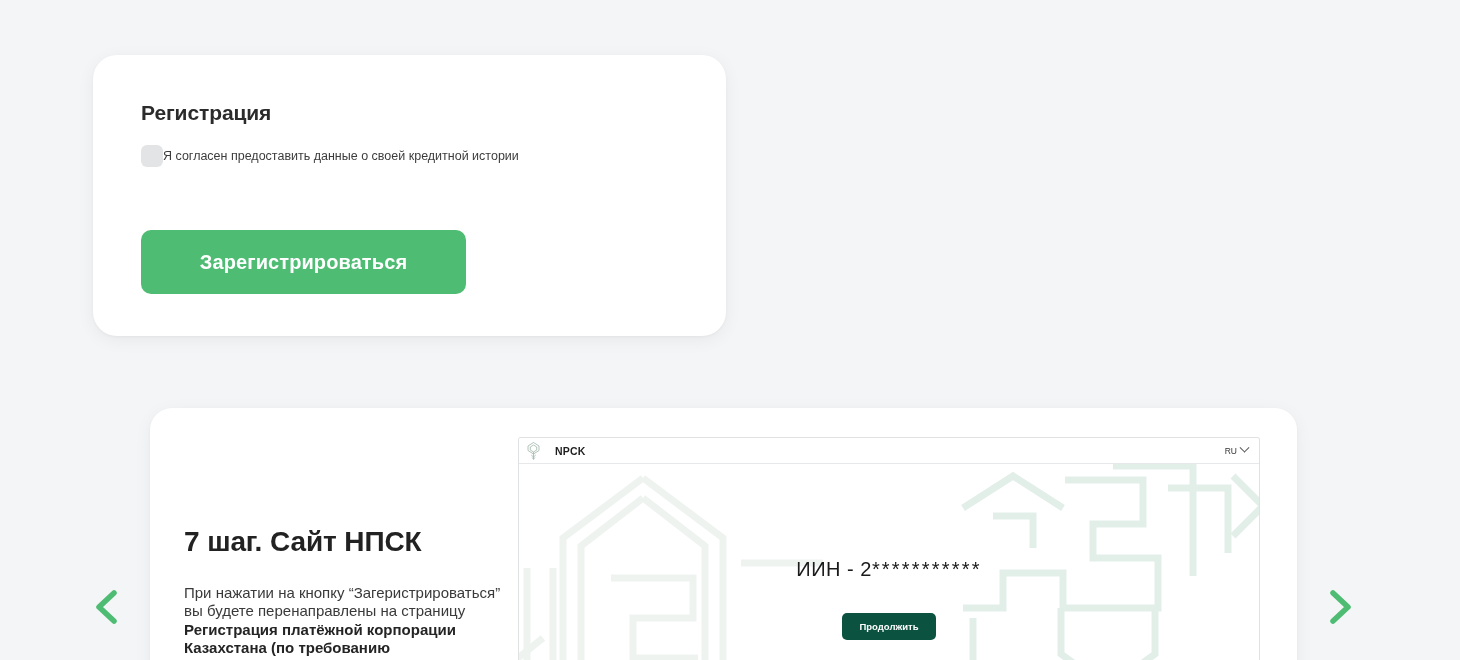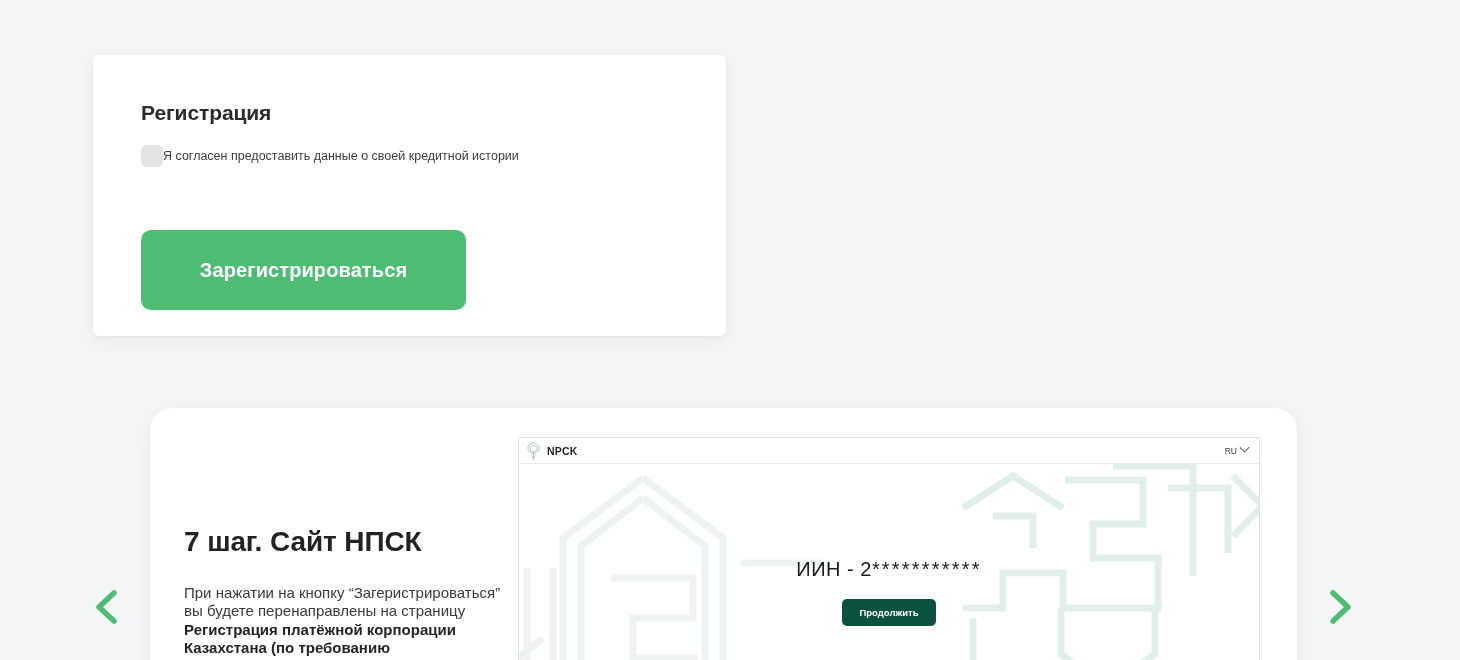--- a/index.html
+++ b/index.html
@@ -19,21 +19,21 @@
   }
 
   
   .reg-card {
     position: absolute;
     left: 93px;
     top: 55px;
     width: 633px;
     height: 281px;
     background: #ffffff;
-    border-radius: 6px;
+    border-radius: 24px;
     box-shadow: 0 4px 18px rgba(0,0,0,0.055), 0 1px 3px rgba(0,0,0,0.04);
   }
 
   .reg-title {
     position: absolute;
     left: 48px;
     top: 46px;
     font-size: 21px;
     font-weight: bold;
     color: #2b2b2b;
@@ -71,21 +71,21 @@
     font-weight: bold;
     color: #2b2b2b;
     white-space: nowrap;
   }
 
   .reg-button {
     position: absolute;
     left: 48px;
     top: 175px;
     width: 325px;
-    height: 80px;
+    height: 64px;
     border: none;
     border-radius: 10px;
     background: #4fbc74;
     color: #ffffff;
     font-family: inherit;
     font-size: 20px;
     font-weight: bold;
     cursor: pointer;
     letter-spacing: 0.1px;
   }
@@ -147,21 +147,21 @@
     align-items: center;
     justify-content: space-between;
     padding: 0 11px 0 8px;
     background: #ffffff;
     z-index: 4;
   }
 
   .npsk-brand {
     display: flex;
     align-items: center;
-    gap: 7px;
+    gap: 15px;
   }
 
   .npsk-logo { width: 13px; height: 18px; display: block; }
 
   .npsk-brand-name {
     font-size: 10.5px;
     font-weight: bold;
     color: #1f1f1f;
     letter-spacing: 0.2px;
   }
@@ -210,21 +210,21 @@
   .iin-line .stars { letter-spacing: 2.2px; }
 
   .iin-sub {
     margin-top: 8px;
     font-size: 8px;
     color: #4a4a4a;
     letter-spacing: 0.1px;
   }
 
   .npsk-continue {
-    margin-top: 18px;
+    margin-top: 32px;
     border: none;
     border-radius: 5px;
     background: #0b5340;
     color: #ffffff;
     font-family: inherit;
     font-size: 9.5px;
     font-weight: bold;
     padding: 8px 17px;
     cursor: pointer;
   }

